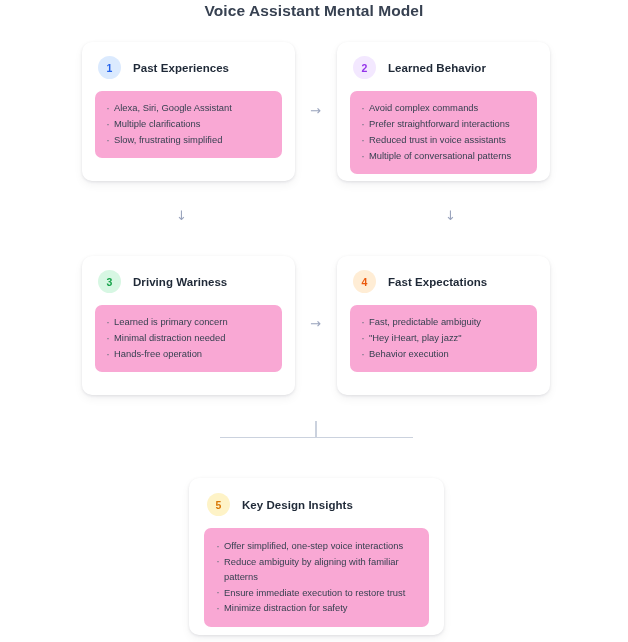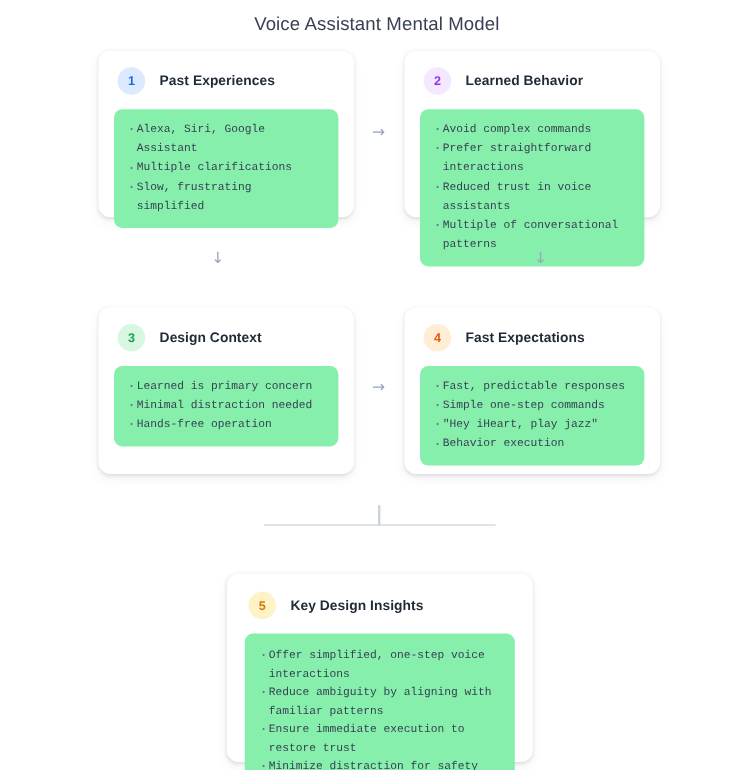--- a/index.html
+++ b/index.html
@@ -20,23 +20,23 @@
     overflow: hidden;
   }
 
   
   .page-title {
     position: absolute;
     left: 0;
     top: 0;
     width: 628px;
     text-align: center;
-    padding-top: 12px;
+    padding-top: 2px;
     font-size: 15.5px;
-    font-weight: normal;
+    font-weight: bold;
     color: #374151;
     letter-spacing: 0.1px;
   }
 
   
   .card {
     position: absolute;
     background: #ffffff;
     border-radius: 10px;
     box-shadow: 0 1px 3px rgba(15, 23, 42, 0.10),
@@ -64,24 +64,23 @@
   .card-title {
     margin-left: 12px;
     font-size: 11.5px;
     font-weight: bold;
     color: #1f2937;
     letter-spacing: 0.05px;
   }
 
   .panel {
     margin: 12px 13px 13px 13px;
-    background: #86efac;
+    background: #f9a8d4;
     border-radius: 7px;
     padding: 9px 11px 10px 11px;
-    font-family: Liberation Mono, monospace;
   }
 
   .bullet {
     font-size: 9.4px;
     line-height: 16px;
     color: #374151;
     padding-left: 8px;
     position: relative;
     white-space: normal;
   }
@@ -157,37 +156,36 @@
       <div class="bullet">Avoid complex commands</div>
       <div class="bullet">Prefer straightforward interactions</div>
       <div class="bullet">Reduced trust in voice assistants</div>
       <div class="bullet">Multiple of conversational patterns</div>
     </div>
   </div>
 
   <div class="card" id="card-3">
     <div class="card-head">
       <div class="badge" style="background: rgb(215, 247, 227); color: rgb(22, 163, 74);">3</div>
-      <div class="card-title">Design Context</div>
+      <div class="card-title">Driving Wariness</div>
     </div>
     <div class="panel">
       <div class="bullet">Learned is primary concern</div>
       <div class="bullet">Minimal distraction needed</div>
       <div class="bullet">Hands-free operation</div>
     </div>
   </div>
 
   <div class="card" id="card-4">
     <div class="card-head">
       <div class="badge" style="background: rgb(255, 237, 213); color: rgb(234, 88, 12);">4</div>
       <div class="card-title">Fast Expectations</div>
     </div>
     <div class="panel">
-      <div class="bullet">Fast, predictable responses</div>
-      <div class="bullet">Simple one-step commands</div>
+      <div class="bullet">Fast, predictable ambiguity</div>
       <div class="bullet">"Hey iHeart, play jazz"</div>
       <div class="bullet">Behavior execution</div>
     </div>
   </div>
 
   <div class="card" id="card-5">
     <div class="card-head">
       <div class="badge" style="background: rgb(254, 243, 199); color: rgb(217, 119, 6);">5</div>
       <div class="card-title">Key Design Insights</div>
     </div>

